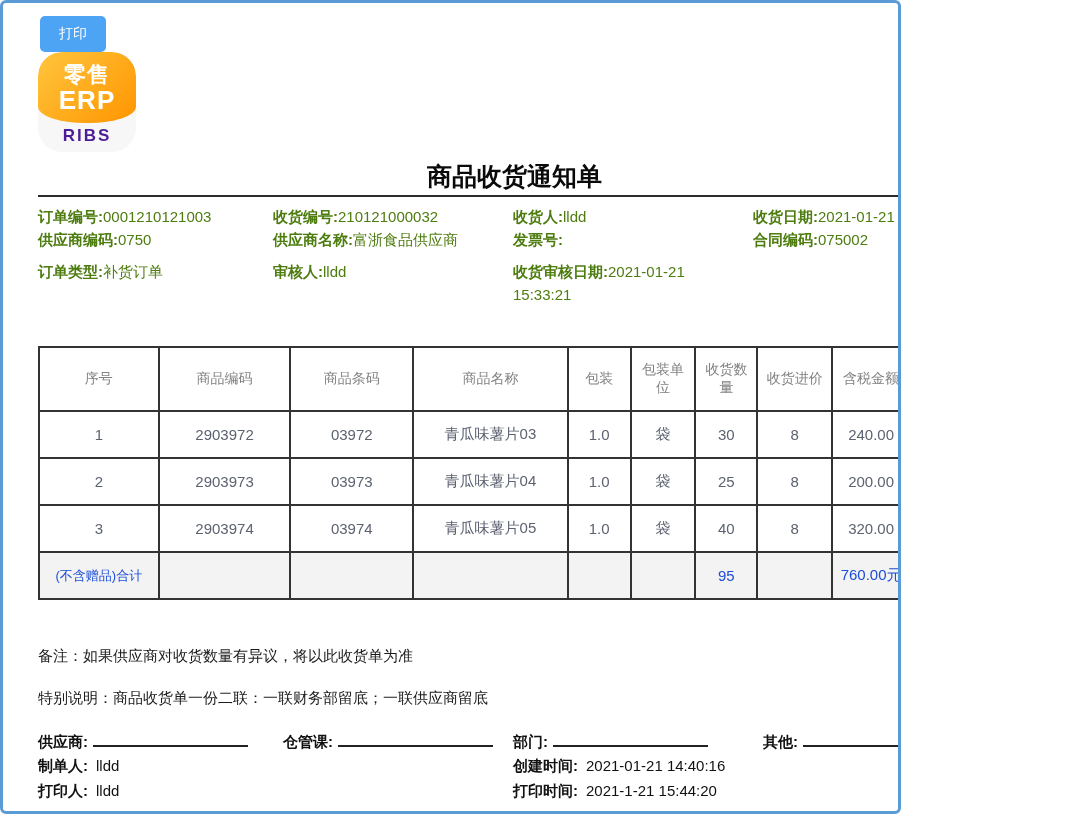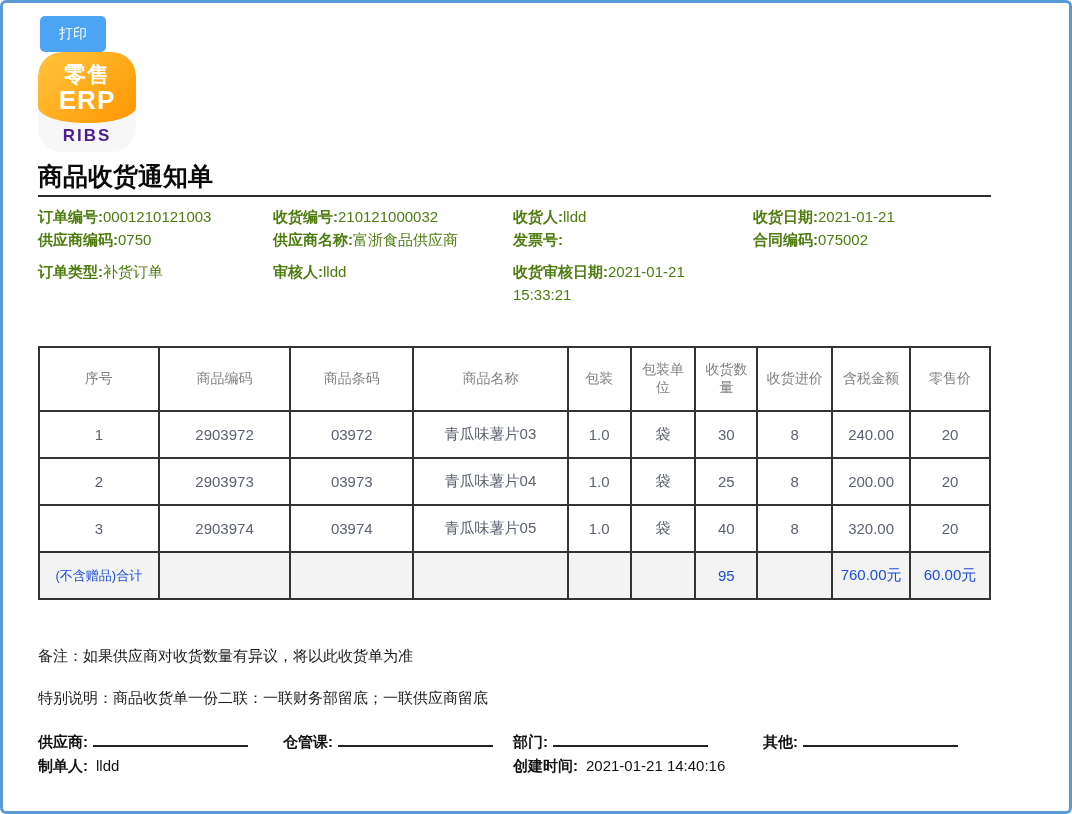--- a/index.html
+++ b/index.html
@@ -1,17 +1,17 @@
 <!DOCTYPE html>
 <html><head>
 <meta charset="utf-8">
 <style>
   html,body{margin:0;padding:0;background:#fff;}
   .page{
-    width:1072px;height:814px;box-sizing:border-box;position:relative;
+    width:901px;height:814px;box-sizing:border-box;position:relative;
     border:3px solid #5b9bd5;border-radius:6px;background:#ffffff;
     font-family:"Liberation Sans","DejaVu Sans",sans-serif;color:#111;overflow:hidden;
   }
   
   .print-btn{
     position:absolute;left:37px;top:13px;width:66px;height:36px;
     background:#4da3f4;color:#fff;border:none;border-radius:5px;
     font-size:14px;font-family:inherit;cursor:pointer;
   }
   
@@ -26,21 +26,21 @@
     color:#fff;font-weight:700;
   }
   .logo-zh{font-size:22px;line-height:24px;letter-spacing:1px;}
   .logo-en{font-size:26px;line-height:26px;letter-spacing:1px;}
   .logo-sub{
     text-align:center;color:#4c1d95;font-weight:700;font-size:17px;
     line-height:26px;letter-spacing:2px;
   }
   
   .doc{margin-left:35px;width:953px;padding-top:160px;}
-  .doc-title{font-size:25px;line-height:26px;font-weight:700;text-align:left;margin:0;color:#0a0a0a;}
+  .doc-title{font-size:25px;line-height:26px;font-weight:700;text-align:center;margin:0;color:#0a0a0a;}
   .title-rule{border:none;border-top:2px solid #2b2b2b;margin:6px 0 0 0;}
   
   .info{margin-top:8px;font-size:15px;line-height:23px;color:#4d7c0f;}
   .info-row{display:grid;grid-template-columns:235px 240px 240px 1fr;}
   .info-row.spaced{margin-top:9px;}
   .info-label{font-weight:700;}
   .info-field{padding-right:12px;}
   
   table.items{
     width:100%;border-collapse:collapse;text-align:center;margin-top:40px;
@@ -198,15 +198,19 @@
       <div><span class="sig-label">供应商:</span><span class="sig-line"></span></div>
       <div><span class="sig-label">仓管课:</span><span class="sig-line"></span></div>
       <div><span class="sig-label">部门:</span><span class="sig-line"></span></div>
       <div><span class="sig-label">其他:</span><span class="sig-line"></span></div>
     </div>
 
     <div class="footer-row">
       <div><span class="f-label">制单人:</span><span>lldd</span></div>
       <div><span class="f-label">创建时间:</span><span>2021-01-21 14:40:16</span></div>
     </div>
+    <div class="footer-row">
+      <div><span class="f-label">打印人:</span><span>lldd</span></div>
+      <div><span class="f-label">打印时间:</span><span>2021-1-21 15:44:20</span></div>
+    </div>
 
   </div>
 </div>
 
 </body></html>

